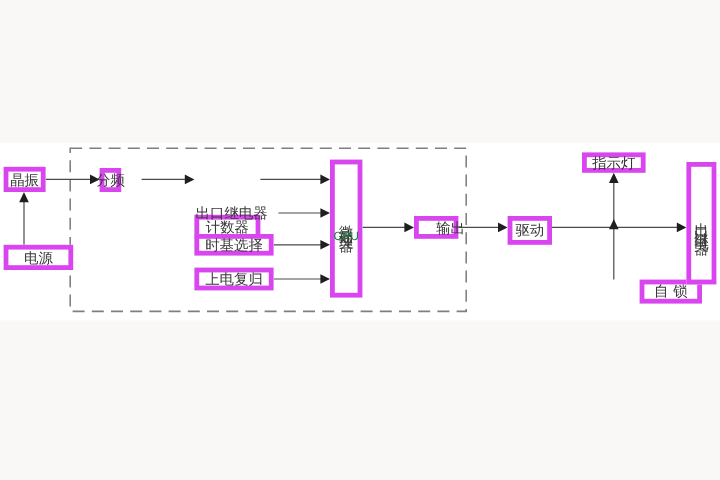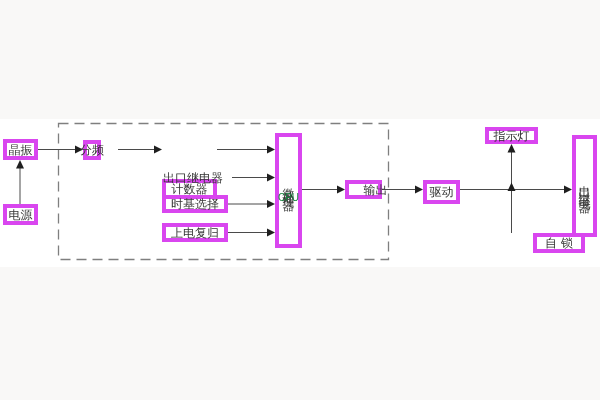--- a/index.html
+++ b/index.html
@@ -76,21 +76,21 @@
 
     <line x1="511.5" y1="189.5" x2="511.5" y2="152" stroke="#4a4a4a" stroke-width="1"></line>
     <polygon points="511.5,144 507.5,152.5 515.5,152.5" fill="#1f1f1f"></polygon>
 
     <line x1="511.5" y1="233" x2="511.5" y2="190" stroke="#4a4a4a" stroke-width="1"></line>
     <polygon points="511.5,182.5 507.5,191 515.5,191" fill="#1f1f1f"></polygon>
   </svg>
 
   <div class="node" style="left:3px; top:139px; width:35px; height:21px;">晶振</div>
 
-  <div class="node" style="left:3px; top:204px; width:35px; height:21px;">电源</div>
+  <div class="node" style="left:3px; top:204px; width:58px; height:21px;">电源</div>
 
   <div class="node" style="left:83px; top:140px; width:18px; height:20px;">分频</div>
 
   <div class="node" style="left:162px; top:140px; width:55px; height:20px;margin-top:39px;">计数器</div>
 
   <div class="node plain" style="left:163px; top:170px; width:60px; height:15px;">出口继电器</div>
 
   <div class="node" style="left:162px; top:195px; width:66px; height:18px;">时基选择</div>
 
   <div class="node" style="left:162px; top:223px; width:66px; height:19px;">上电复归</div>

